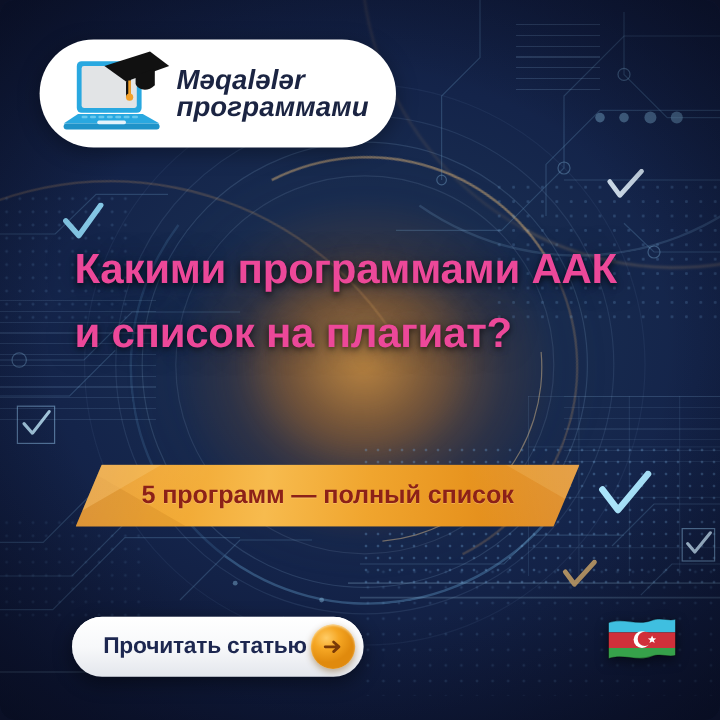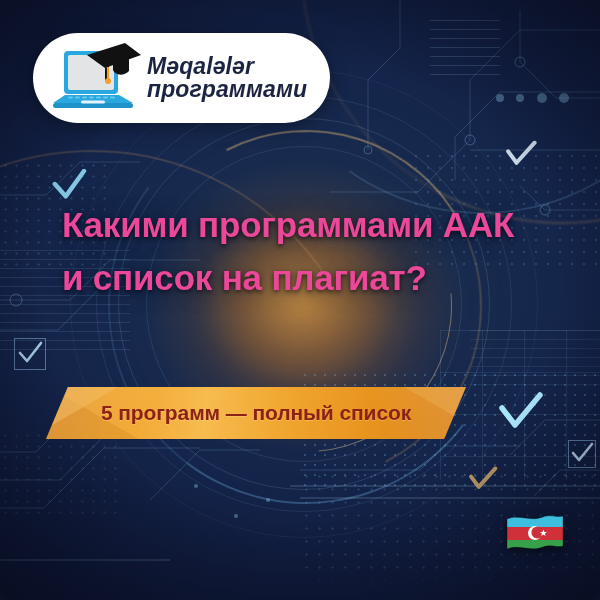--- a/index.html
+++ b/index.html
@@ -111,21 +111,21 @@
   .logo-text .l2{display:block;}
 
   
   .headline{position:absolute;left:62px;top:198px;width:520px;
     font-weight:700;font-size:35px;line-height:53px;color:#ec4899;
     letter-spacing:-.2px;
     text-shadow:0 2px 5px rgba(0,0,0,.65), 0 0 22px rgba(10,20,45,.55);}
   .headline .hl{display:block;white-space:nowrap;}
 
   
-  .banner{position:absolute;left:46px;top:387px;width:420px;height:52px;}
+  .banner{position:absolute;left:63px;top:387px;width:420px;height:52px;}
   .banner-shape{position:absolute;inset:0;
     clip-path:polygon(5.2% 0%, 100% 0%, 94.8% 100%, 0% 100%);
     background:
       linear-gradient(116deg, rgba(255,255,255,.20) 0%, rgba(255,255,255,0) 26%),
       linear-gradient(255deg, rgba(255,255,255,.16) 0%, rgba(255,255,255,0) 22%),
       linear-gradient(96deg, #e08b1a 0%, #f0a42c 16%, #f7bb4e 38%,
                       #f0a52e 58%, #e89520 76%, #d97f13 100%);
     box-shadow:0 6px 22px rgba(180,110,20,.35);}
   .banner-facet{position:absolute;inset:0;opacity:.38;
     clip-path:polygon(5.2% 0%, 100% 0%, 94.8% 100%, 0% 100%);
@@ -312,20 +312,28 @@
     <span class="hl">Какими программами ААК</span>
     <span class="hl">и список на плагиат?</span>
   </div>
 
   <div class="banner">
     <div class="banner-shape"></div>
     <div class="banner-facet"></div>
     <div class="banner-text">5 программ — полный список</div>
   </div>
 
+  <div class="cta">
+    <span class="cta-label">Прочитать статью</span>
+    <span class="cta-arrow">
+      <svg width="19" height="19" viewBox="0 0 19 19">
+        <path d="M3 9.5 H14 M10 5.5 L14.5 9.5 L10 13.5" fill="none" stroke="#7a3a07" stroke-width="2.3" stroke-linecap="round" stroke-linejoin="round"></path>
+      </svg>
+    </span>
+  </div>
 
   <span class="flag">
     <svg width="60" height="44" viewBox="0 0 60 44">
       <defs>
         <clipPath id="wave">
           <path d="M2 6 C14 1, 26 9, 38 4 C46 1, 52 5, 58 3 L58 33 C52 35, 46 31, 38 34 C26 39, 14 31, 2 36 Z"></path>
         </clipPath>
       </defs>
       <g clip-path="url(#wave)">
         <rect x="0" y="0" width="60" height="14" fill="#3fbfe0"></rect>

